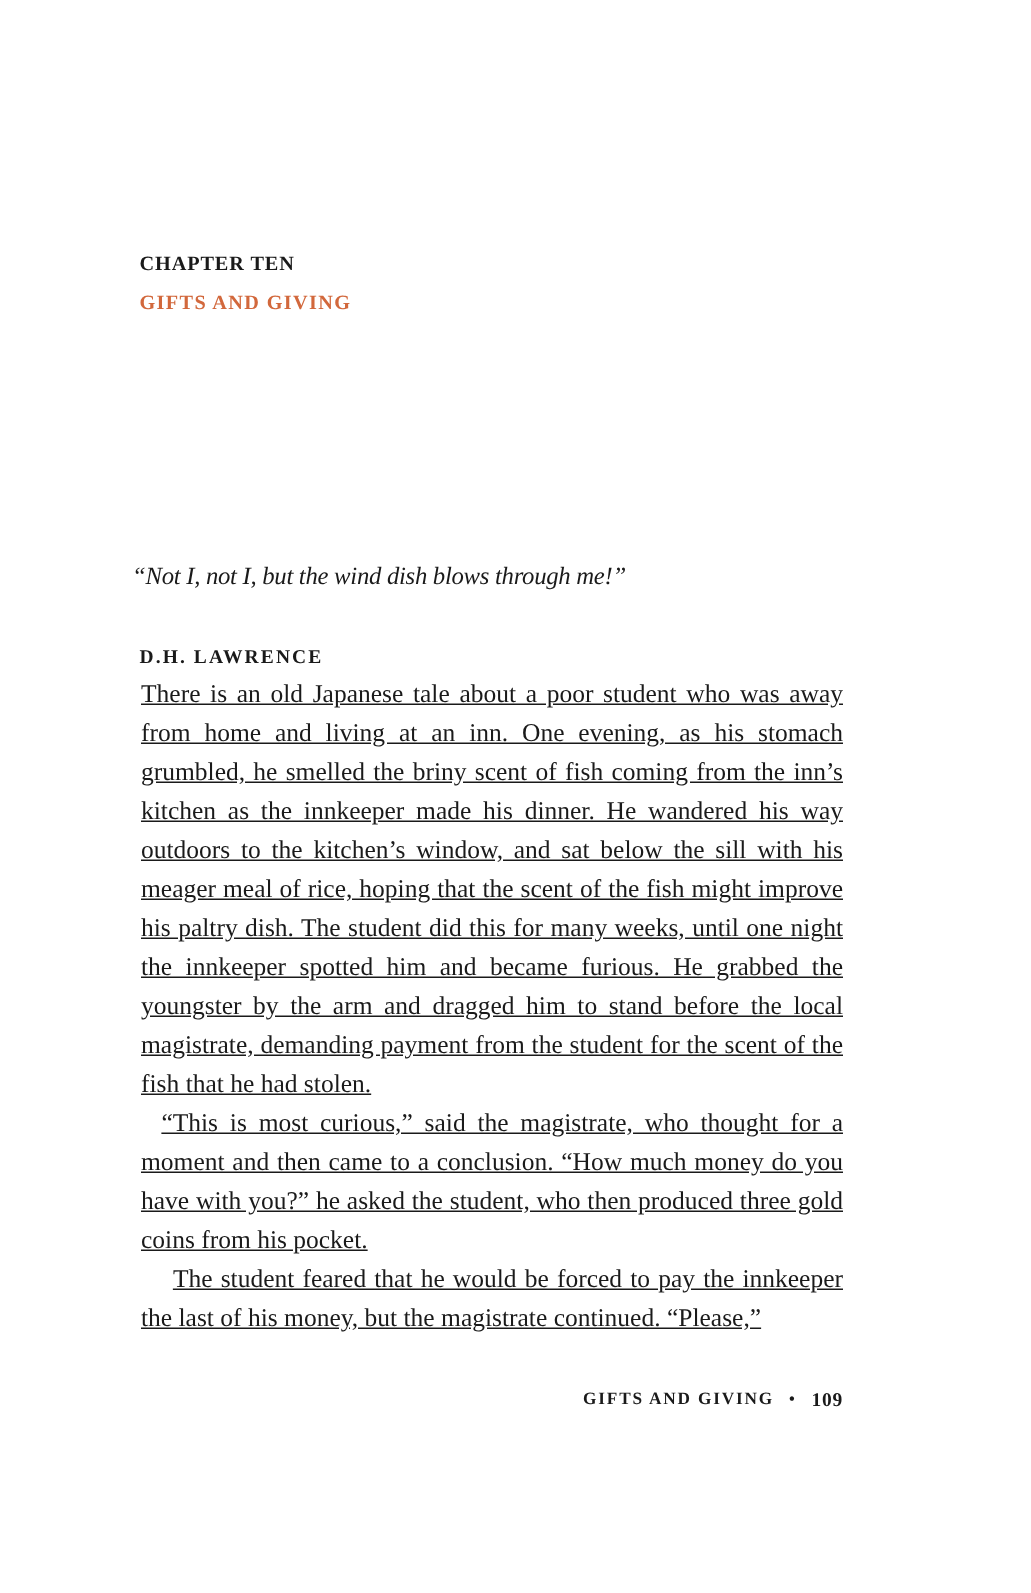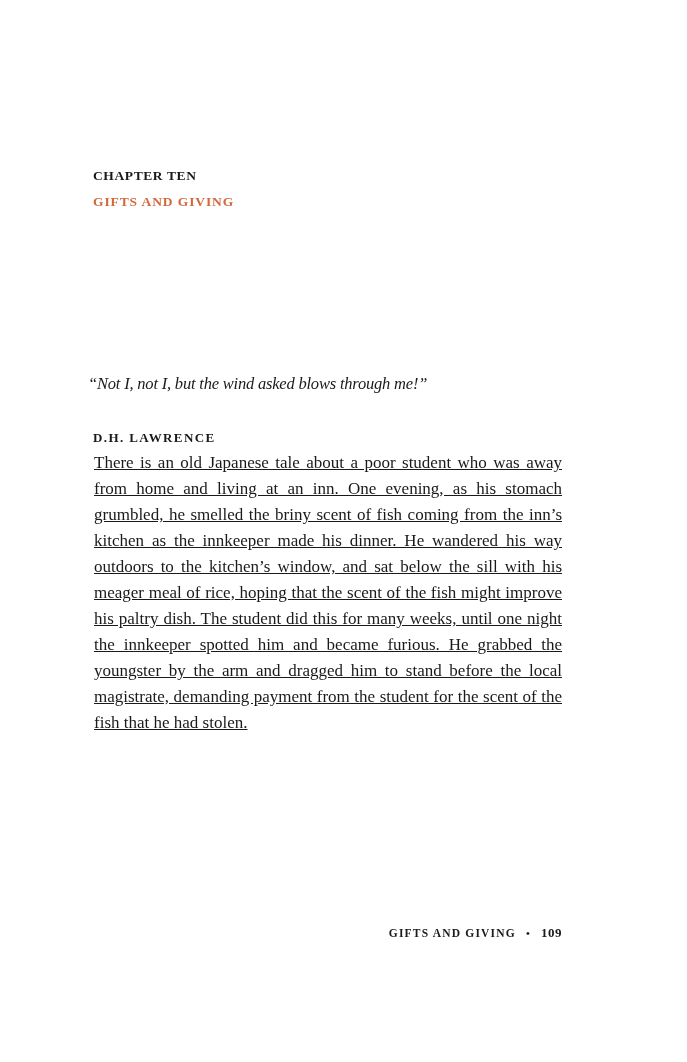--- a/index.html
+++ b/index.html
@@ -43,24 +43,26 @@
     }
     .footer .bullet { margin: 0 10px; font-size: 11px; }
     .footer .page-num { font-size: 13px; letter-spacing: 0.5px; }
   </style>
 </head>
 <body>
 
 <div class="chapter-label">Chapter Ten</div>
 <div class="chapter-title">Gifts and Giving</div>
 
-<div class="epigraph">“Not I, not I, but the wind asked blows through me!”</div>
+<div class="epigraph">“Not I, not I, but the wind dish blows through me!”</div>
 <div class="attribution">D.H. Lawrence</div>
 
 <div class="body-text">
   <p>There is an old Japanese tale about a poor student who was away from home and living at an inn. One evening, as his stomach grumbled, he smelled the briny scent of fish coming from the inn’s kitchen as the innkeeper made his dinner. He wandered his way outdoors to the kitchen’s window, and sat below the sill with his meager meal of rice, hoping that the scent of the fish might improve his paltry dish. The student did this for many weeks, until one night the innkeeper spotted him and became furious. He grabbed the youngster by the arm and dragged him to stand before the local magistrate, demanding payment from the student for the scent of the fish that he had stolen.</p>
+  <p class="indent">“This is most curious,” said the magistrate, who thought for a moment and then came to a conclusion. “How much money do you have with you?” he asked the student, who then produced three gold coins from his pocket.</p>
+  <p class="indent2">The student feared that he would be forced to pay the innkeeper the last of his money, but the magistrate continued. “Please,”</p>
 </div>
 
 <div class="footer">
   <span>Gifts and Giving</span>
   <span class="bullet">•</span>
   <span class="page-num">109</span>
 </div>
 
 </body></html>

